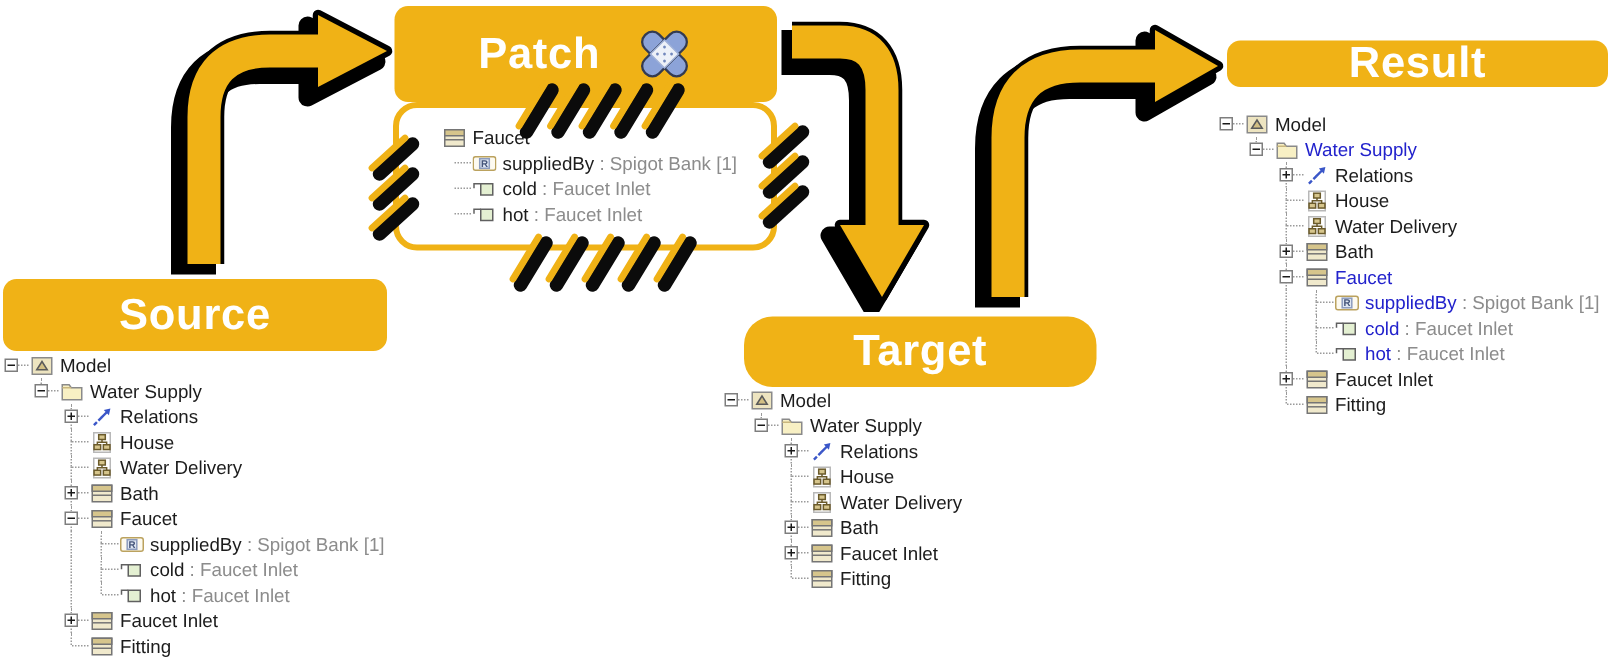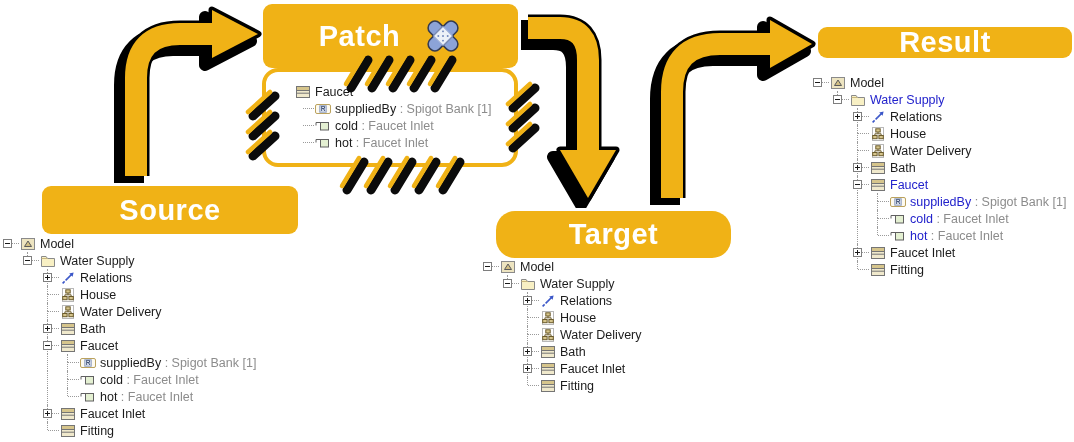--- a/index.html
+++ b/index.html
@@ -6,21 +6,21 @@
   body{
     position:relative;width:1074px;height:442px;overflow:hidden;
     background:#ffffff;font-family:"Liberation Sans",sans-serif;
     --accent:#F0B216;--tree:#1C1C1C;--typ:#8C8C8C;--chg:#2222CC;
   }
   .hdr{
     position:absolute;background:var(--accent);border-radius:9px;
     display:flex;align-items:center;justify-content:center;
     color:#fff;font-weight:bold;font-size:29px;letter-spacing:.5px;z-index:4;
   }
-  #hdr-source{left:2px;top:186px;width:256px;height:48px;margin-left:40px;}
+  #hdr-source{left:2px;top:186px;width:256px;height:48px;}
   #hdr-patch{left:263px;top:4px;width:255px;height:64px;gap:24px;}
   #hdr-target{left:496px;top:211px;width:235px;height:47px;border-radius:19px;}
   #hdr-result{left:818px;top:27px;width:254px;height:31px;}
   .arrow{position:absolute;z-index:1;}
   #stitches{position:absolute;left:240px;top:40px;z-index:6;}
   #patch-box{
     position:absolute;left:262px;top:68px;width:256px;height:99px;z-index:5;
     border:4px solid var(--accent);border-radius:16px;background:#fff;
     box-sizing:border-box;padding:11px 0 0 29px;
   }

